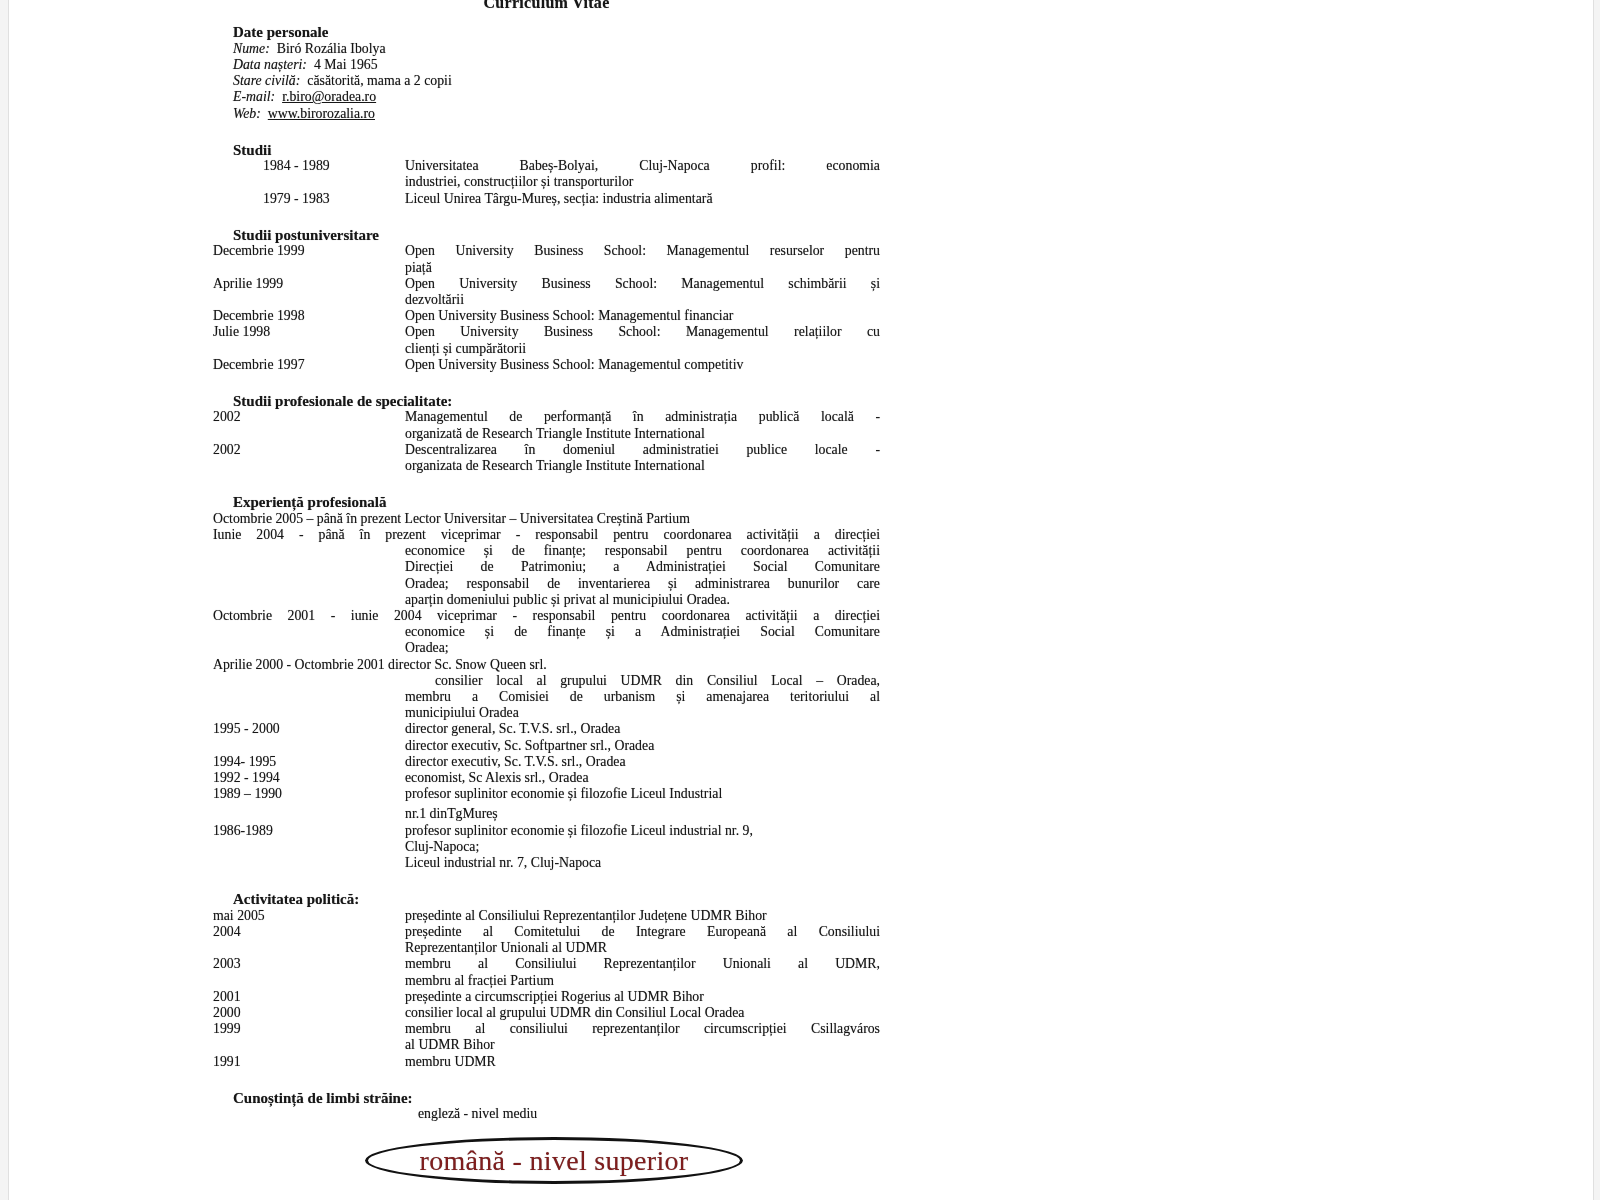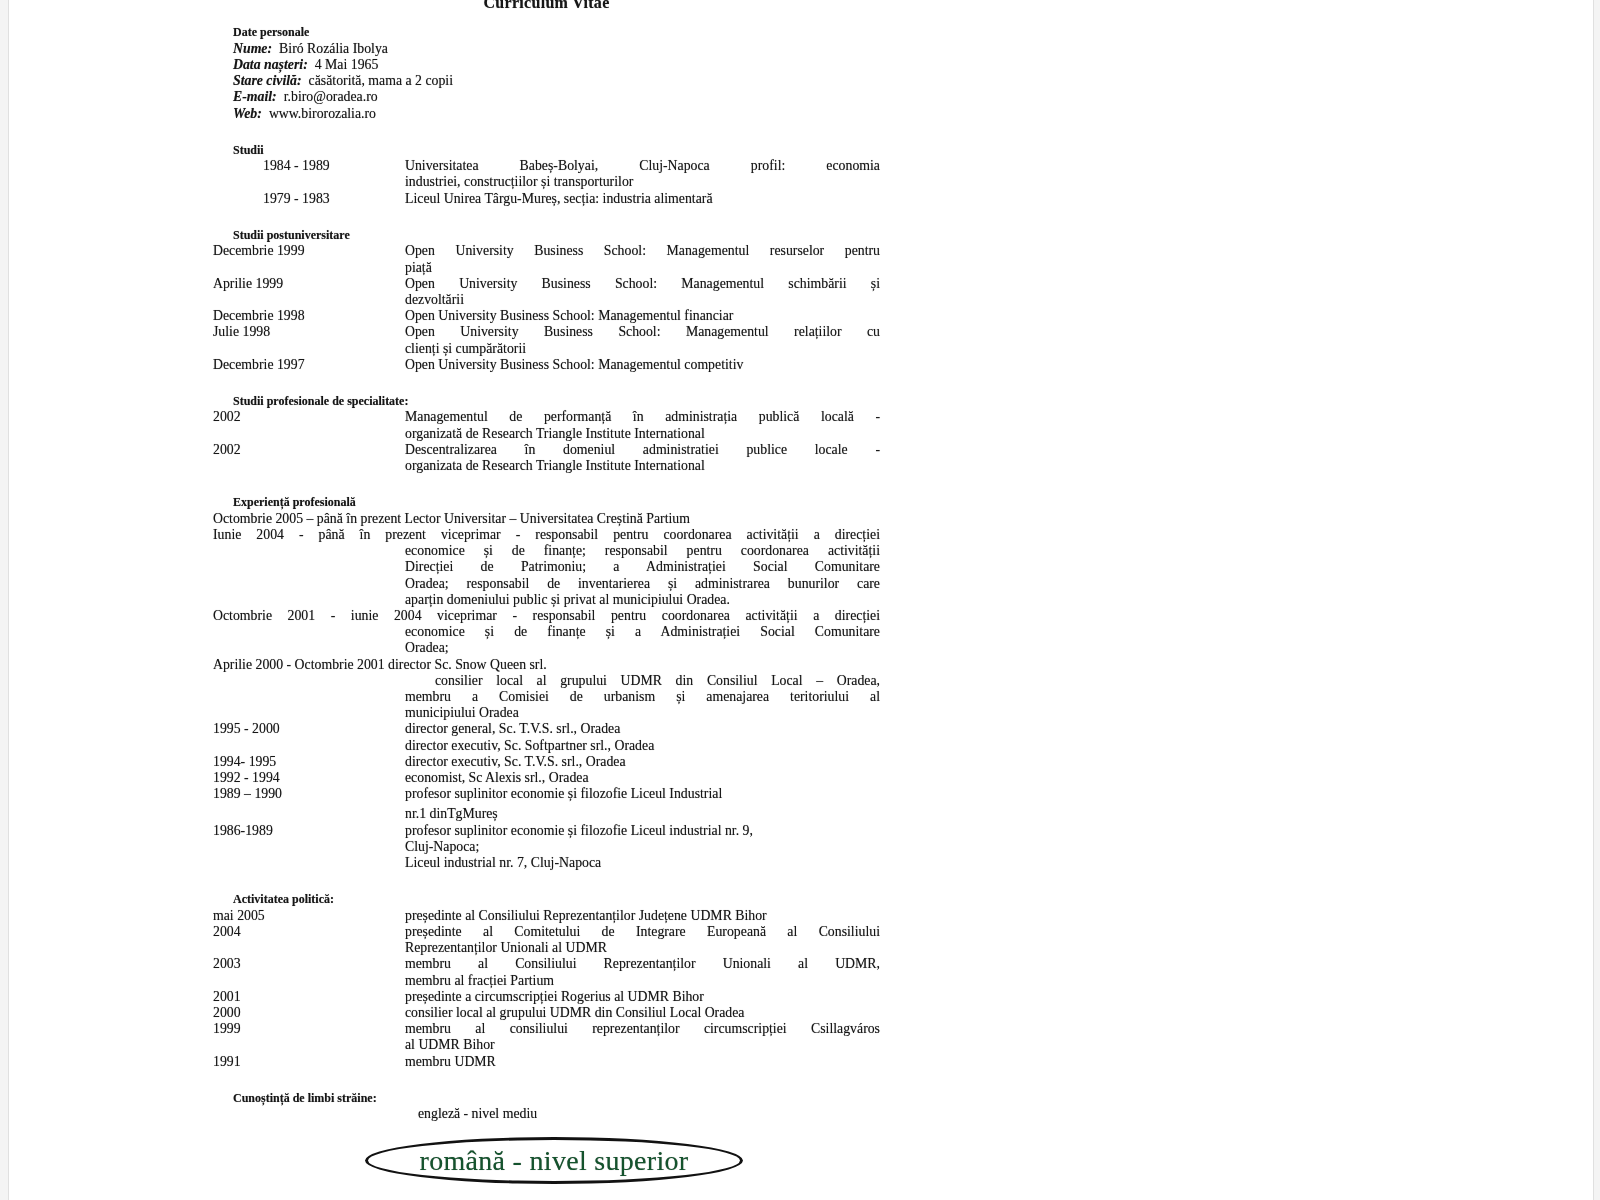--- a/index.html
+++ b/index.html
@@ -33,28 +33,28 @@
     position:absolute;left:213px;top:0;width:667px;
     text-shadow:0 0 0.7px rgba(20,20,20,0.48);
   }
   h1.title{
     margin:-5px 0 0 0;
     font-size:16px;font-weight:bold;text-align:center;
     letter-spacing:0.3px;
   }
   h2.heading{
     margin:20px 0 0 0;
-    font-size:12px;font-weight:bold;
+    font-size:15px;font-weight:bold;
     padding-left:20px;
     line-height:16.5px;
   }
   section.personal h2.heading{margin-top:13px;}
   .pfield{padding-left:20px;}
-  .plabel{font-style:italic;margin-right:7px;font-weight:bold;}
-  .pvalue.u{}
+  .plabel{font-style:italic;margin-right:7px;}
+  .pvalue.u{text-decoration:underline;}
   .rows{margin:0;}
   .row.cols{display:flex;}
   .date{width:192px;flex:none;}
   .date.dindent{padding-left:50px;}
   .desc{width:475px;flex:none;}
   .line{min-height:16.2px;}
   .stretch{text-align:justify;text-align-last:justify;}
   .gap-top{margin-top:4px;}
   .para .first{width:667px;}
   .cont{margin-left:192px;width:475px;}
@@ -62,21 +62,21 @@
   section.languages .lang-plain{margin-left:205px;}
   .ellipse{
     margin:15px 0 0 152px;
     width:378px;height:47px;
     border:3px solid var(--ellipse);
     border-radius:50%;
     display:flex;align-items:center;justify-content:center;
   }
   .ellipse span{
     font-size:28px;line-height:28px;white-space:nowrap;
-    color:#14532d;letter-spacing:0.3px;
+    color:#7f1d1d;letter-spacing:0.3px;
   }
 </style>
 </head>
 <body>
 
 <div class="edge-left"></div>
 <div class="edge-right"></div>
 
 <div class="doc">
   <h1 class="title">Curriculum Vitae</h1>

